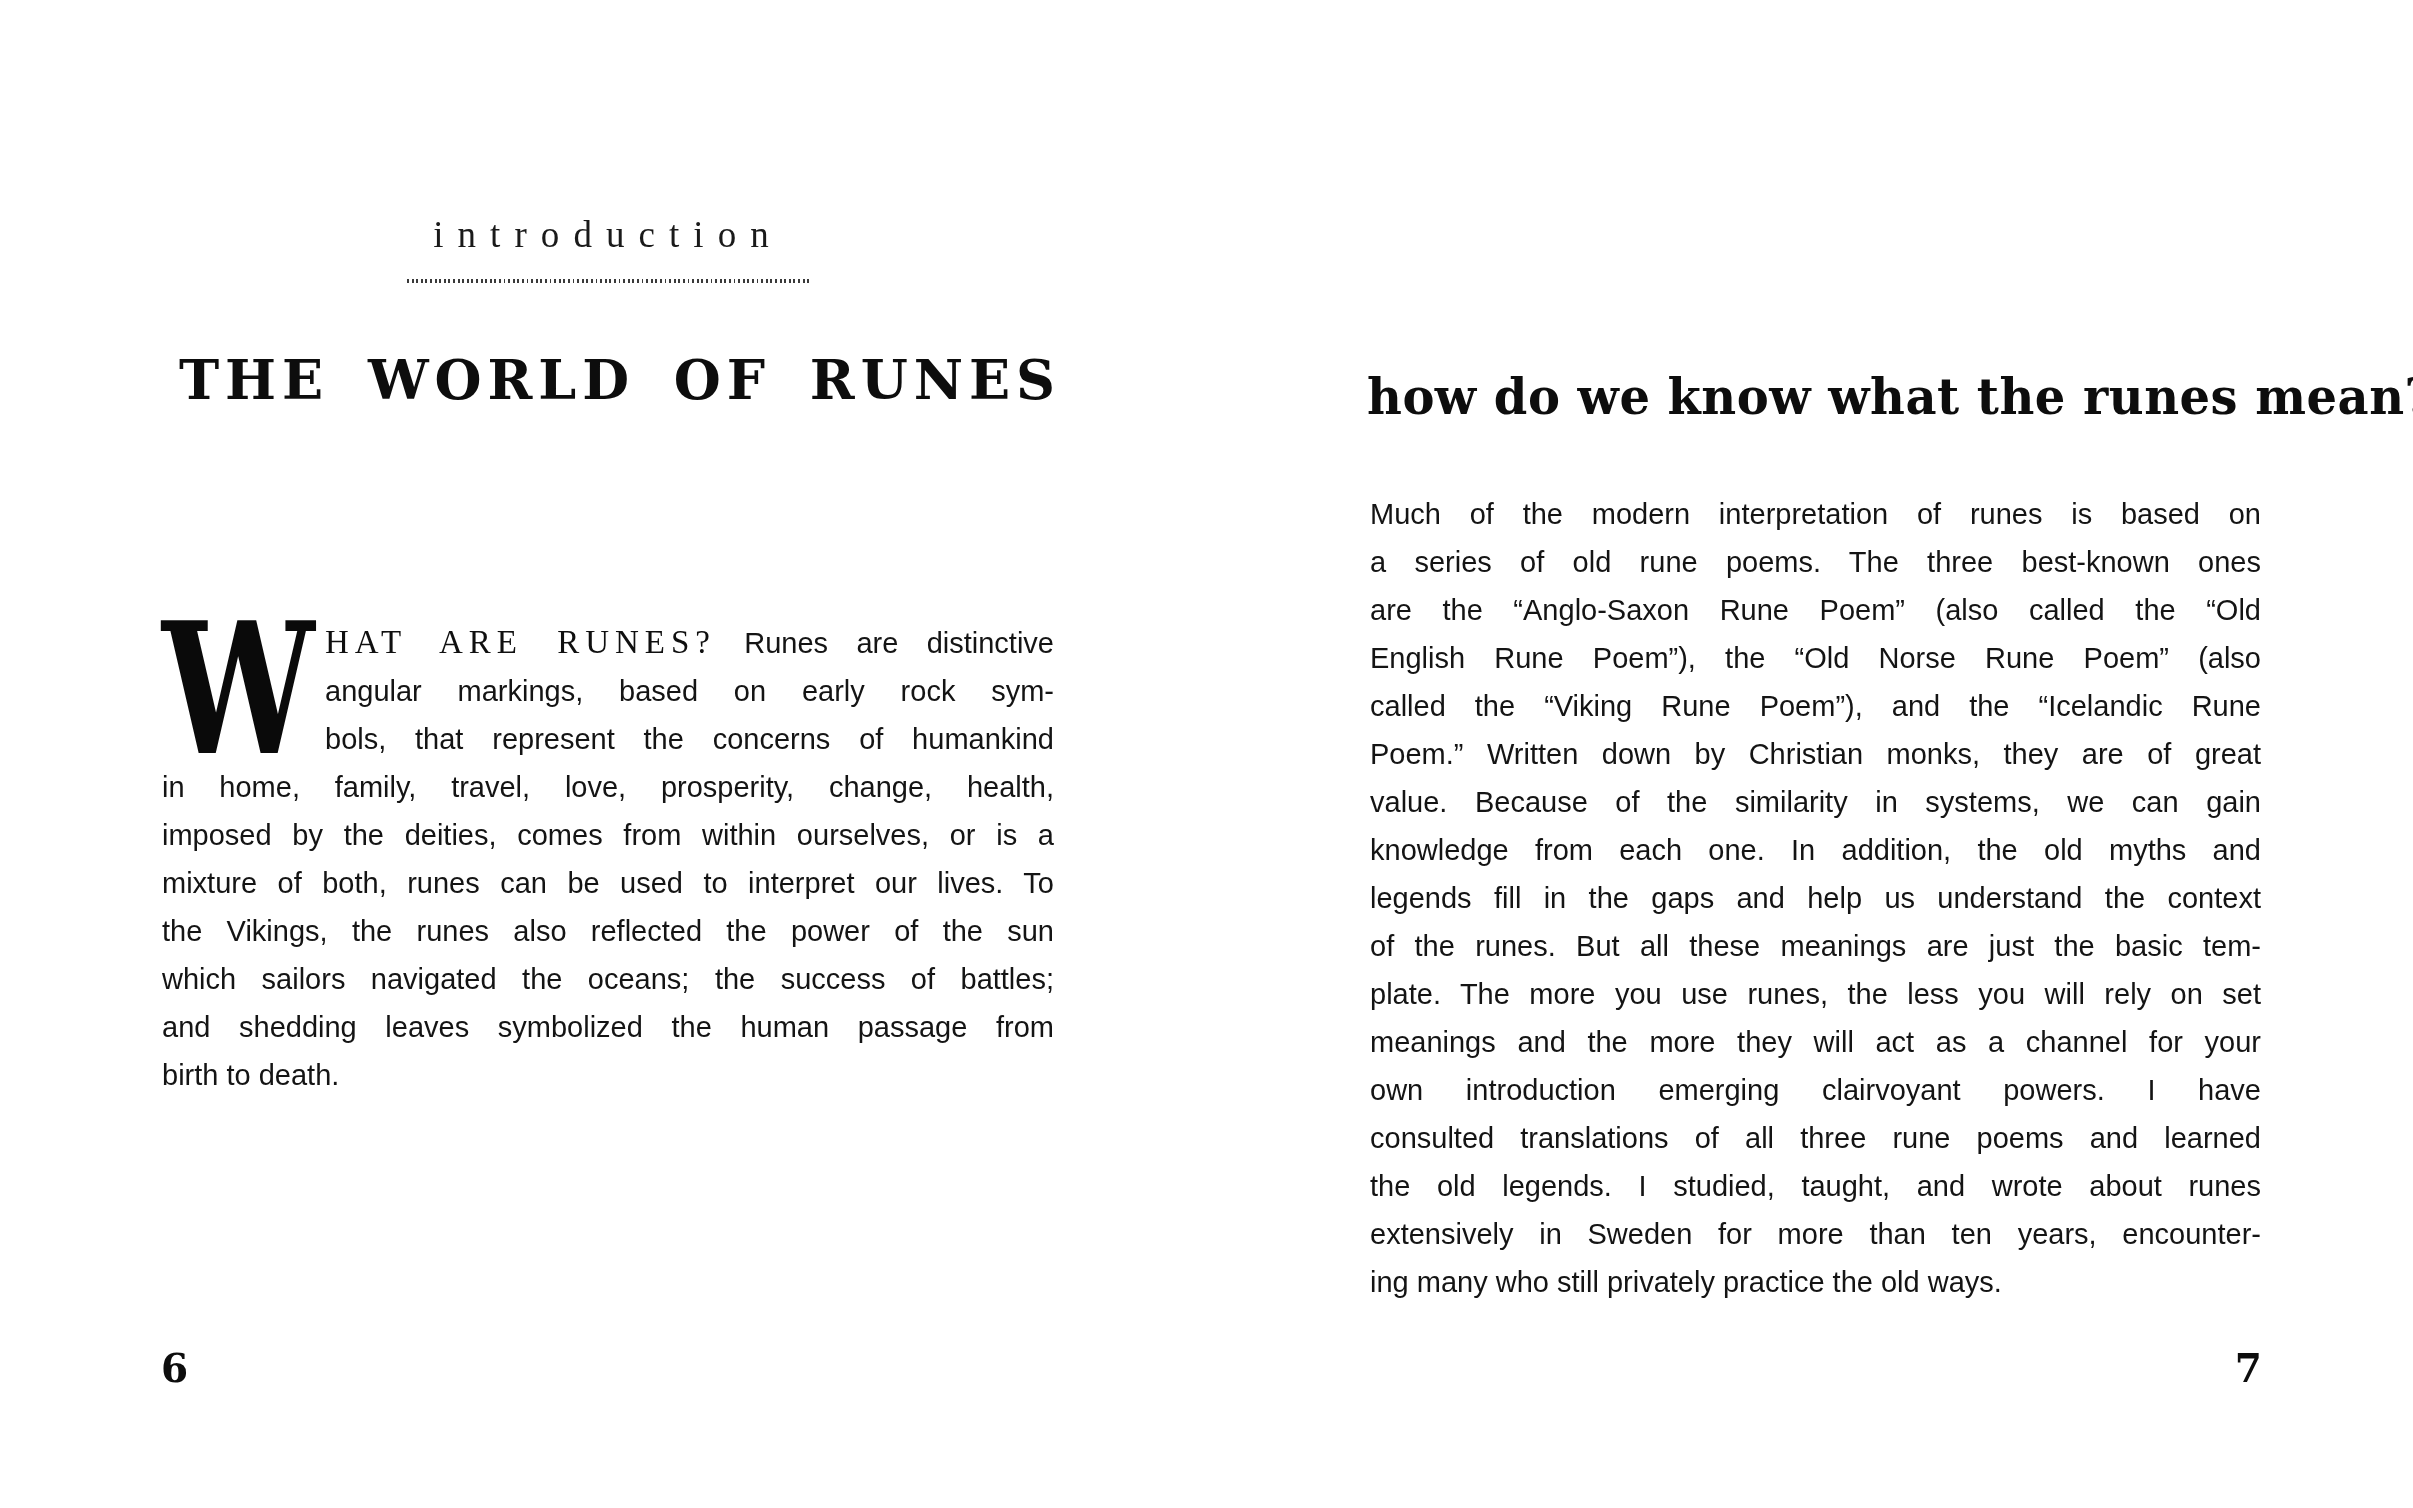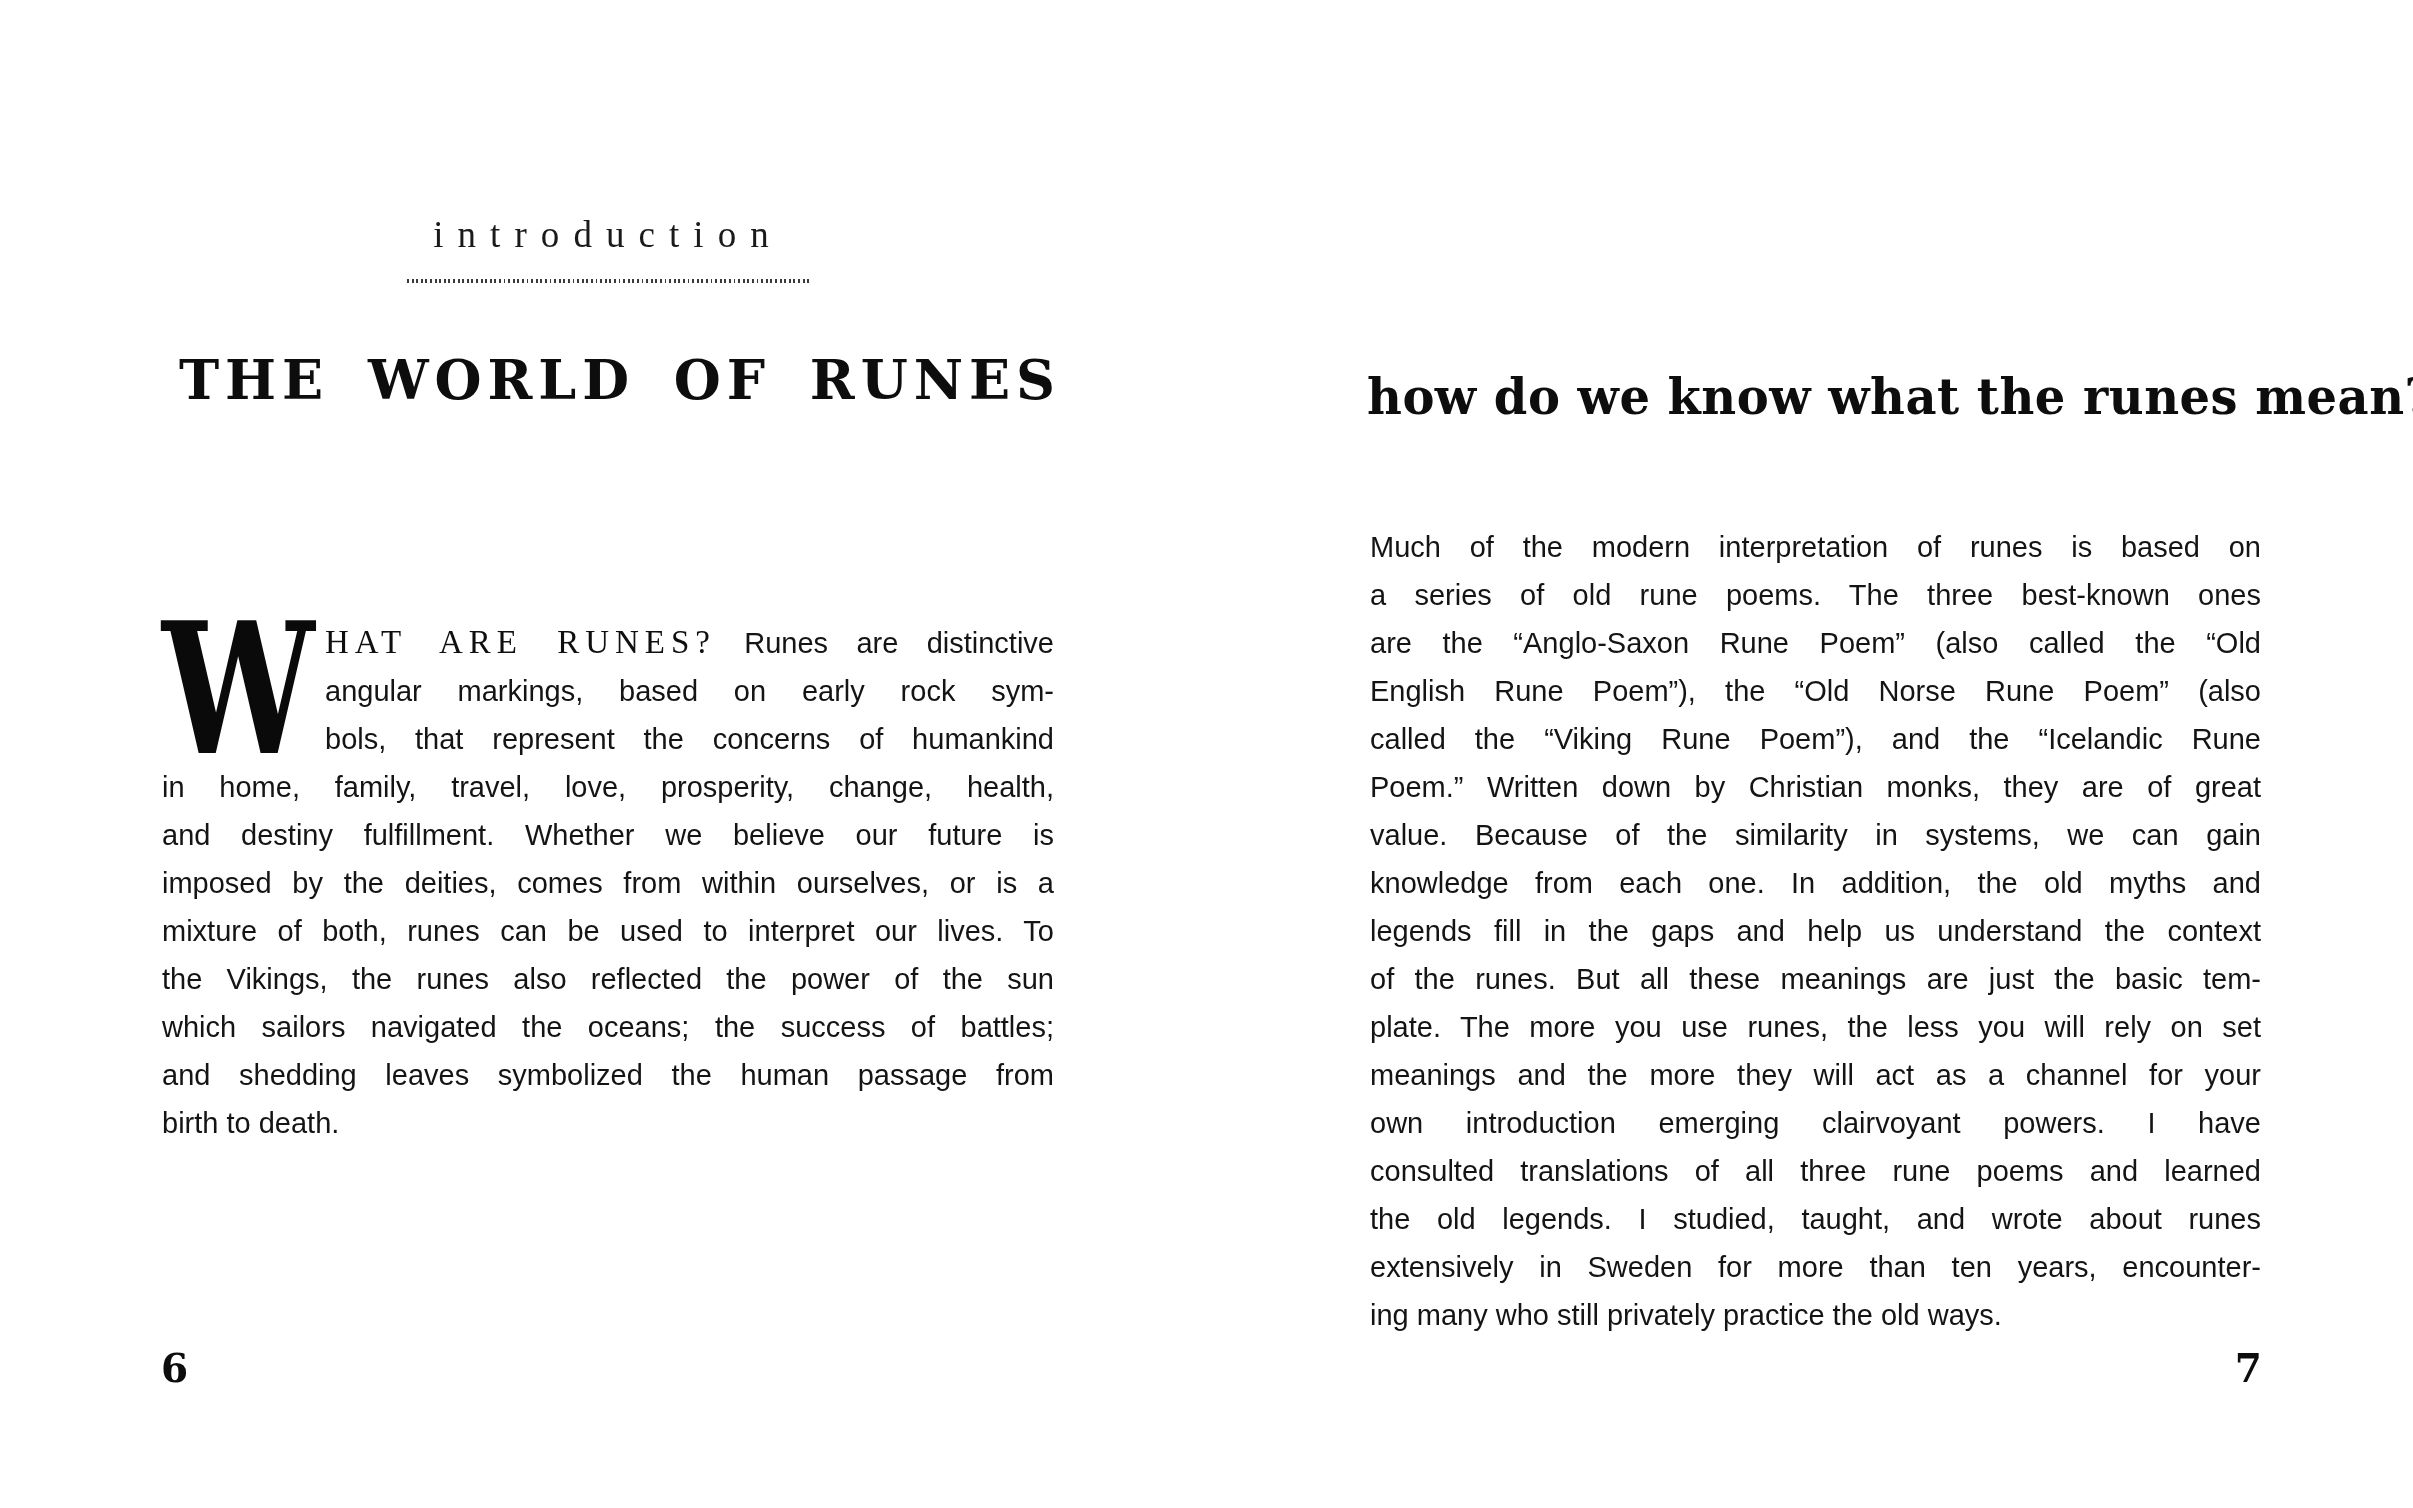--- a/index.html
+++ b/index.html
@@ -65,21 +65,21 @@
     left: 162px; top: 618px;
     width: 892px;
     line-height: 48px;
   }
   .paragraph.right-par {
     left: 1370px; top: 490px;
     width: 891px;
     line-height: 48px;
   }
   
-  .page.right .paragraph.right-par { left: 163px; margin-top: 33px; }
+  .page.right .paragraph.right-par { left: 163px; }
   .page.right .section-heading     { left: 160px; }
   .page.right .pagenum             { right: 152px; }
 
   .dropcap-box {
     float: left;
     width: 139px;
     height: 143px;
     margin-right: 24px;
   }
   .dropcap {
@@ -150,21 +150,20 @@
         <span class="dropcap">W</span>
       </div>
       <div class="tline">
         <span class="lead-in">HAT ARE RUNES?</span>
         <span>Runes are distinctive</span>
       </div>
       <div>
           <div class="tline">angular markings, based on early rock sym-</div>
           <div class="tline">bols, that represent the concerns of humankind</div>
           <div class="tline">in home, family, travel, love, prosperity, change, health,</div>
-          <div class="tline">and destiny fulfillment. Whether we believe our future is</div>
           <div class="tline">imposed by the deities, comes from within ourselves, or is a</div>
           <div class="tline">mixture of both, runes can be used to interpret our lives. To</div>
           <div class="tline">the Vikings, the runes also reflected the power of the sun</div>
           <div class="tline">which sailors navigated the oceans; the success of battles;</div>
           <div class="tline">and shedding leaves symbolized the human passage from</div>
           <div class="tline last">birth to death.</div>
         </div>
     </div>
 
     <div class="pagenum left-num">6</div>

